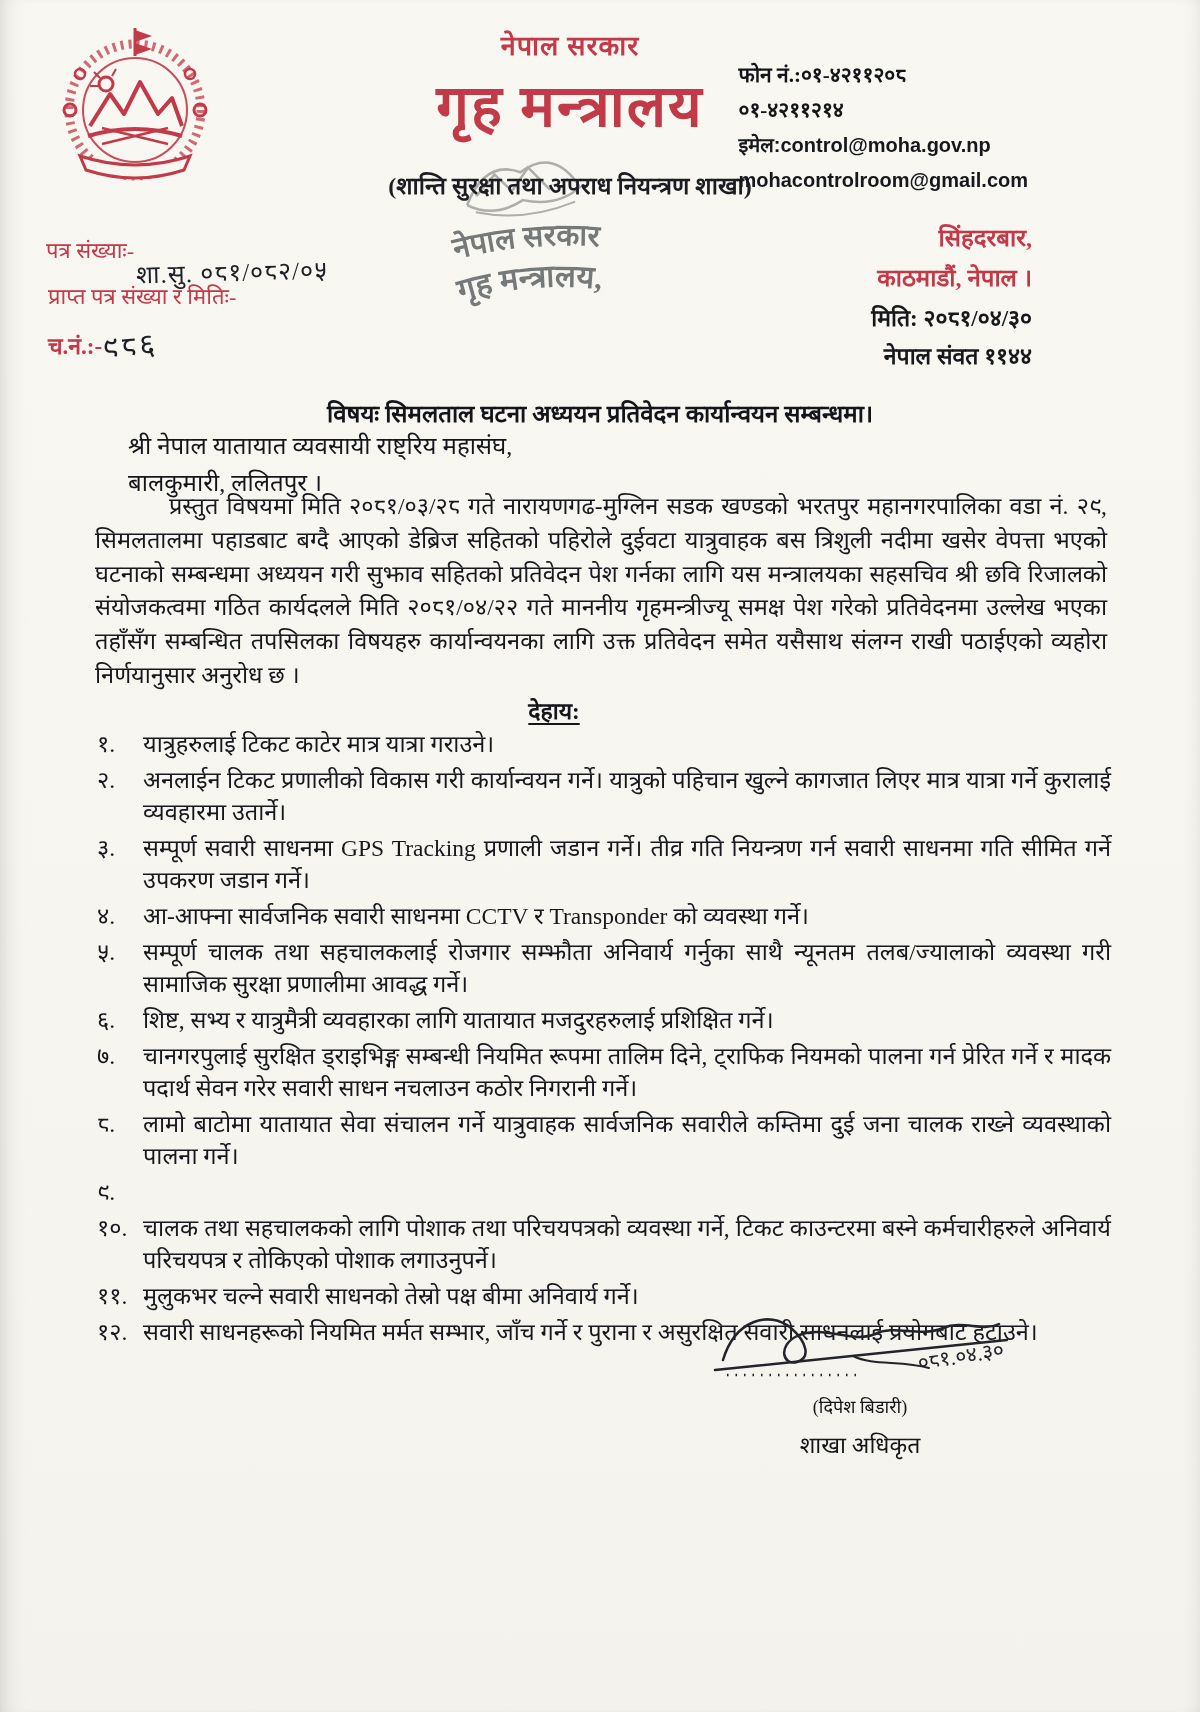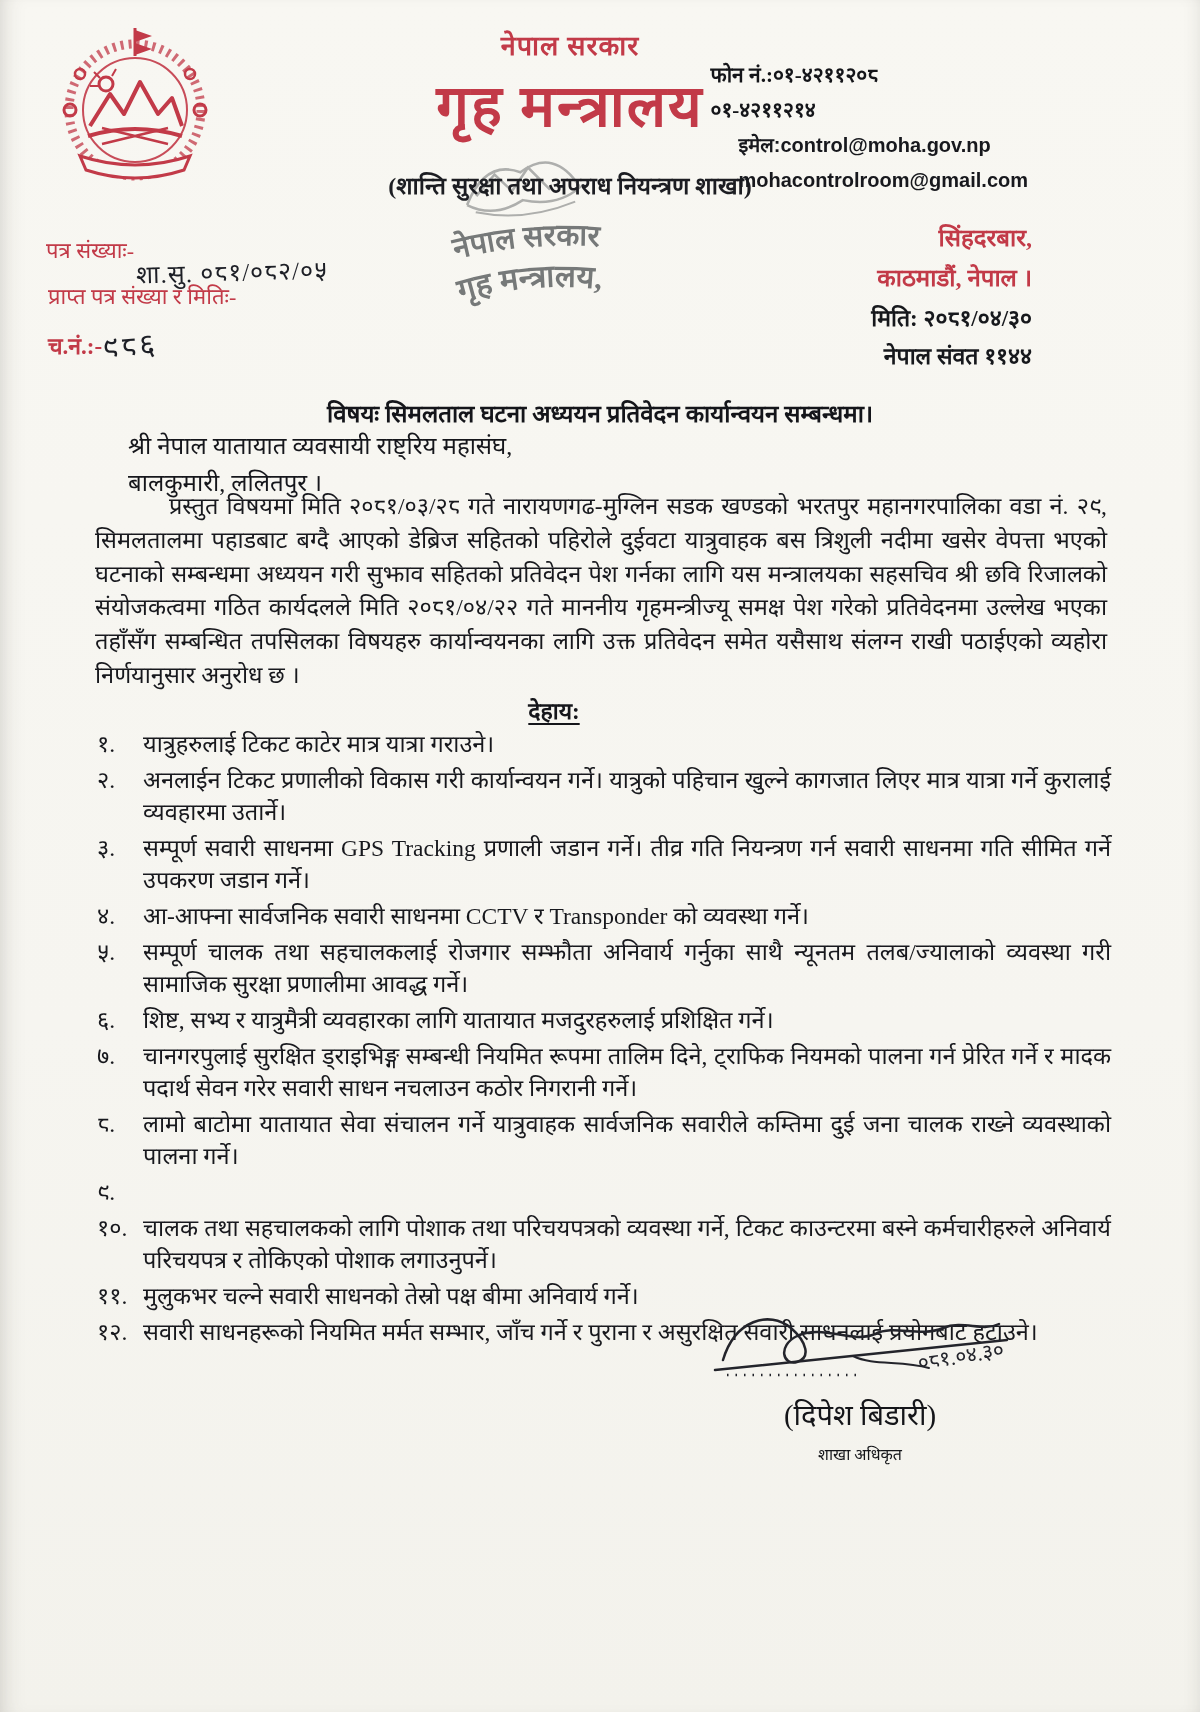--- a/index.html
+++ b/index.html
@@ -17,21 +17,21 @@
 
   .gov-name{top:26px;left:320px;width:500px;font-size:27px;font-weight:bold;letter-spacing:1px;z-index:2;}
   .ministry-name{top:64px;left:300px;width:540px;font-size:58px;font-weight:bold;letter-spacing:2px;z-index:2;}
   .branch-name{top:168px;left:280px;width:580px;font-size:24px;font-weight:600;color:#1c1d22;z-index:2;}
 
   .emblem{top:16px;left:50px;z-index:2;}
   .stamp{top:138px;left:408px;z-index:1;transform:rotate(-5deg);opacity:.82;}
 
   .contact{top:58px;right:172px;text-align:left;line-height:35px;z-index:2;}
   .contact .ph{font-size:21px;font-weight:bold;color:#141519;}
-  .contact .em{font-size:20px;font-weight:600;color:#17181d;font-family:"Liberation Sans","DejaVu Sans",sans-serif;margin-left:28px;}
+  .contact .em{font-size:20px;font-weight:600;color:#17181d;font-family:"Liberation Sans","DejaVu Sans",sans-serif;}
 
   .refs{top:234px;left:46px;width:430px;z-index:2;}
   .ref-label{font-size:22px;font-weight:normal;}
   .hand{font-family:"Liberation Serif","DejaVu Serif",serif;color:#1d1f26;}
   .letter-no-value{position:absolute;left:90px;top:20px;font-size:25px;transform:rotate(-1.5deg);letter-spacing:1px;}
   .received-label{position:absolute;left:2px;top:46px;}
   .chn{position:absolute;left:2px;top:88px;font-size:23px;font-weight:bold;}
   .chn-value{font-size:30px;font-weight:normal;display:inline-block;transform:rotate(-4deg) translateY(2px);letter-spacing:3px;}
 
   .office-loc{top:218px;right:168px;font-size:24px;font-weight:bold;line-height:40px;text-align:right;z-index:2;}
@@ -44,22 +44,22 @@
 
   .dehaya{top:694px;left:0;width:1108px;font-size:23px;font-weight:bold;color:#15161b;z-index:2;}
   .dehaya span{text-decoration:underline;text-underline-offset:4px;}
 
   .dlist{top:726px;left:97px;width:1014px;font-size:23.5px;line-height:32px;color:#17181d;z-index:2;}
   .li{display:flex;padding:2px 0;}
   .li .num{flex:0 0 46px;}
   .li .txt{flex:1;text-align:justify;}
 
   .sig-block{top:1302px;left:690px;width:340px;text-align:center;z-index:2;}
-  .sig-name{font-size:29px;color:#141519;margin-top:-2px;}
-  .sig-title{font-size:16px;color:#141519;margin-top:10px;}
+  .sig-name{font-size:18px;color:#141519;margin-top:-2px;}
+  .sig-title{font-size:23px;color:#141519;margin-top:10px;}
 </style>
 </head>
 <body>
 
 <div class="paper">
 
   <div class="abs emblem">
     <svg width="170" height="172" viewBox="0 0 170 172" aria-hidden="true">
       <g fill="none" stroke="#c23a48">
         <circle cx="85" cy="94" r="66" stroke-width="9" stroke-dasharray="3 5" opacity=".75"></circle>

